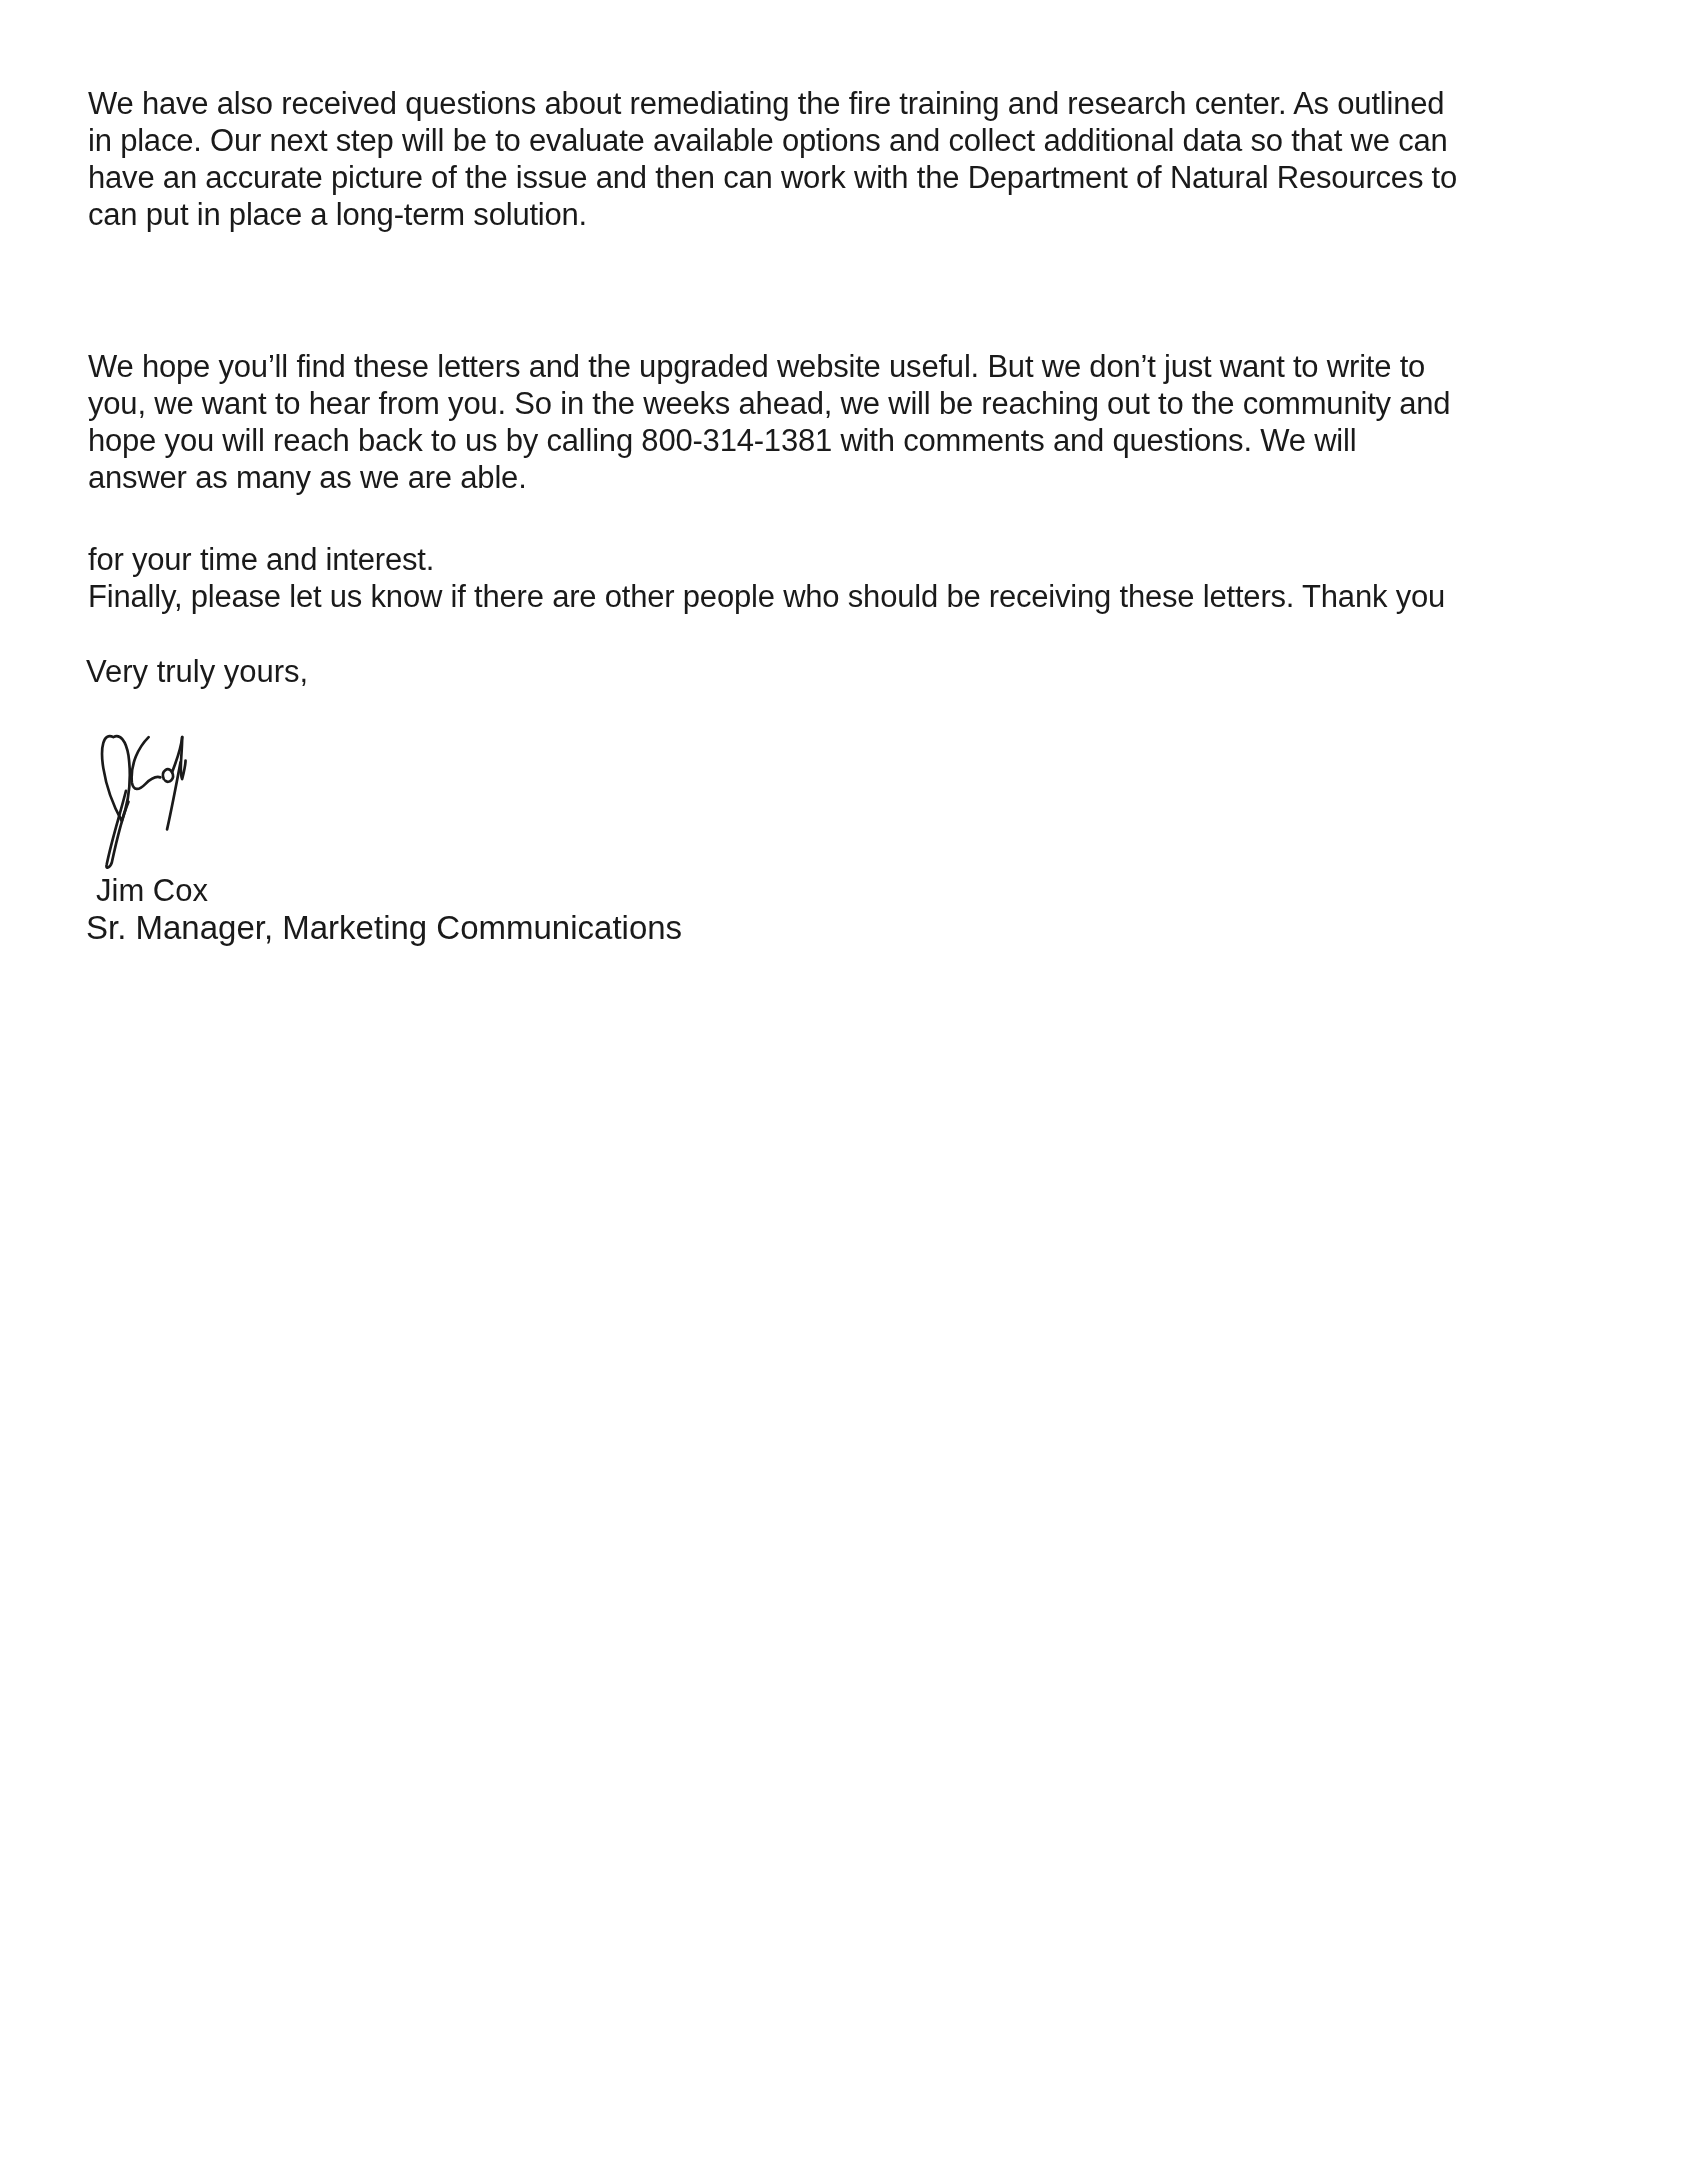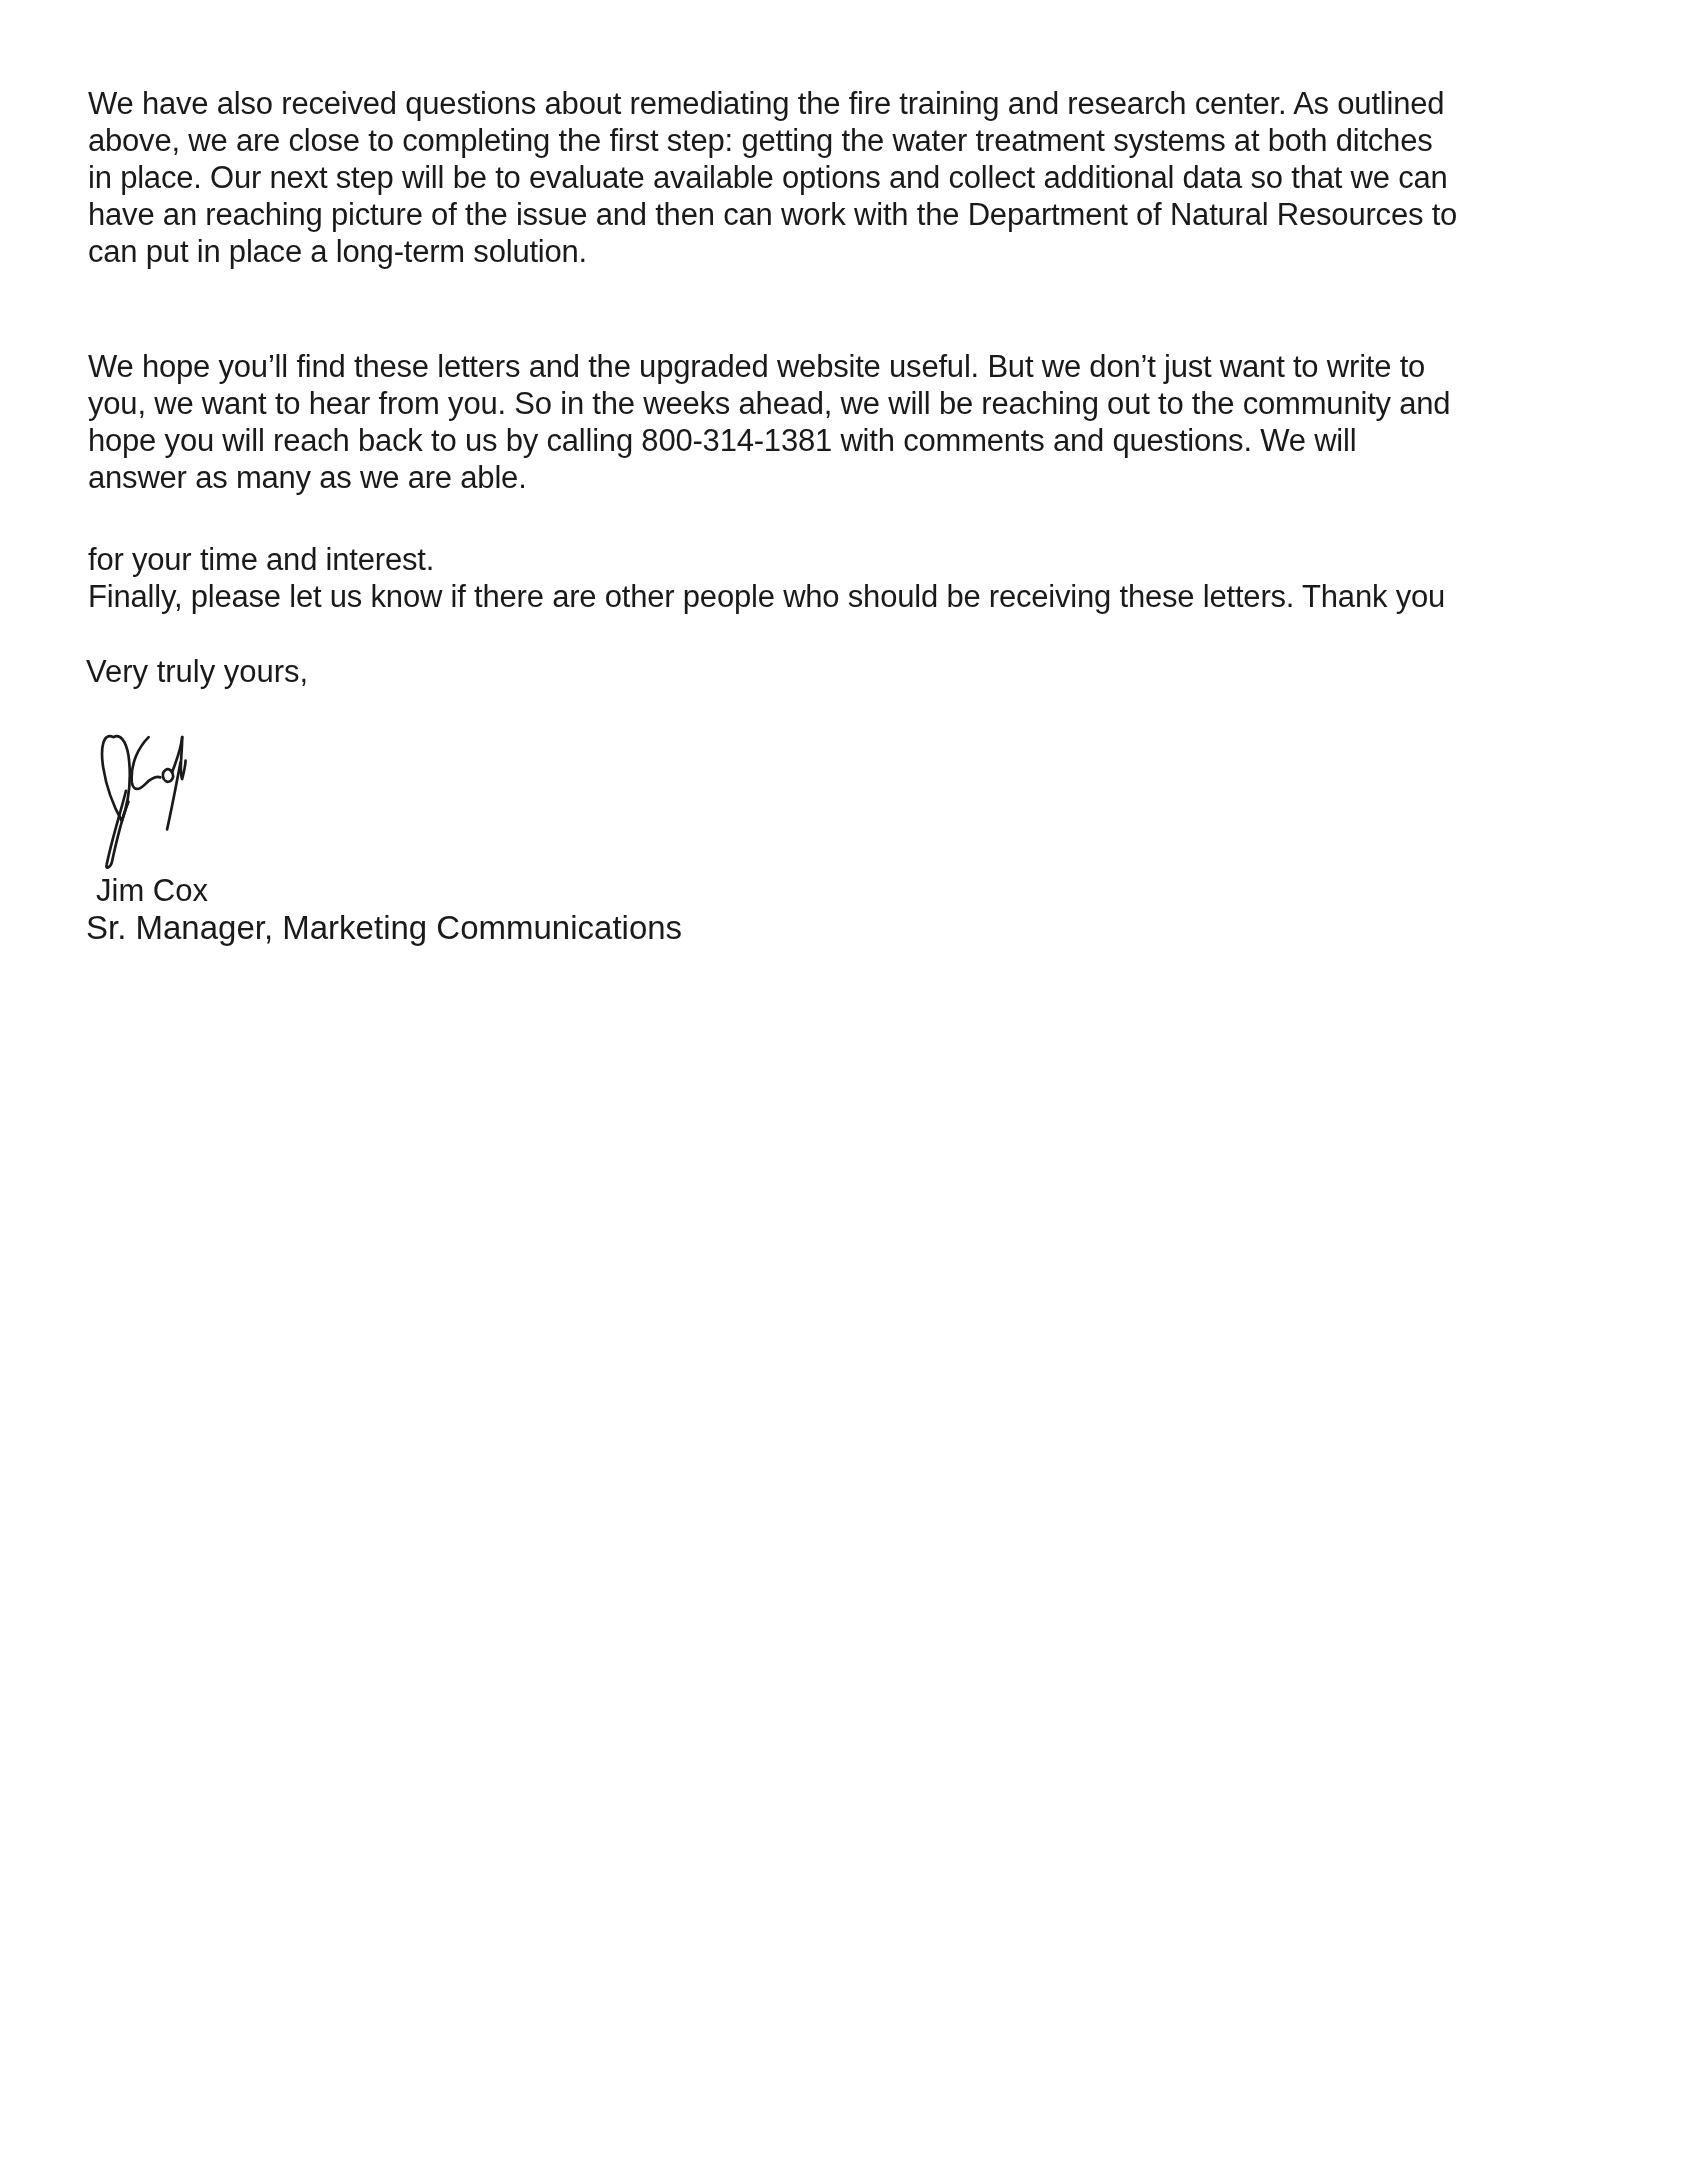--- a/index.html
+++ b/index.html
@@ -23,23 +23,22 @@
   #name { position: absolute; left: 96px; top: 872px; font-size: 31px; line-height: 37px; }
   #title { position: absolute; left: 86px; top: 909px; font-size: 33px; line-height: 37px; }
 </style>
 </head>
 <body>
 
 <div class="page">
 
   <p class="para" id="p1">
     <span class="line">We have also received questions about remediating the fire training and research center.  As outlined</span>
-    <span class="line">above, we are close to completing the first step: getting the water treatment systems at both ditches</span>
     <span class="line">in place. Our next step will be to evaluate available options and collect additional data so that we can</span>
-    <span class="line">have an reaching picture of the issue and then can work with the Department of Natural Resources to</span>
+    <span class="line">have an accurate picture of the issue and then can work with the Department of Natural Resources to</span>
     <span class="line">can put in place a long-term solution.</span>
   </p>
 
   <p class="para" id="p2">
     <span class="line">We hope you’ll find these letters and the upgraded website useful. But we don’t just want to write to</span>
     <span class="line">you, we want to hear from you. So in the weeks ahead, we will be reaching out to the community and</span>
     <span class="line">hope you will reach back to us by calling 800-314-1381 with comments and questions. We will</span>
     <span class="line">answer as many as we are able.</span>
   </p>
 

